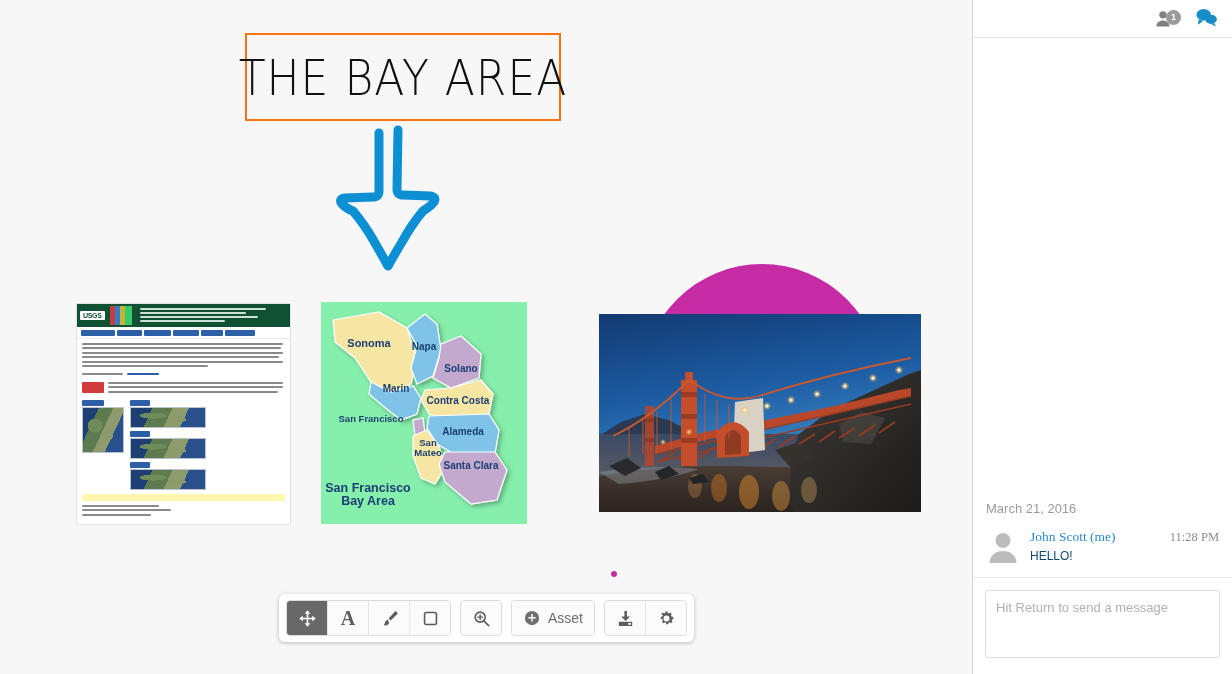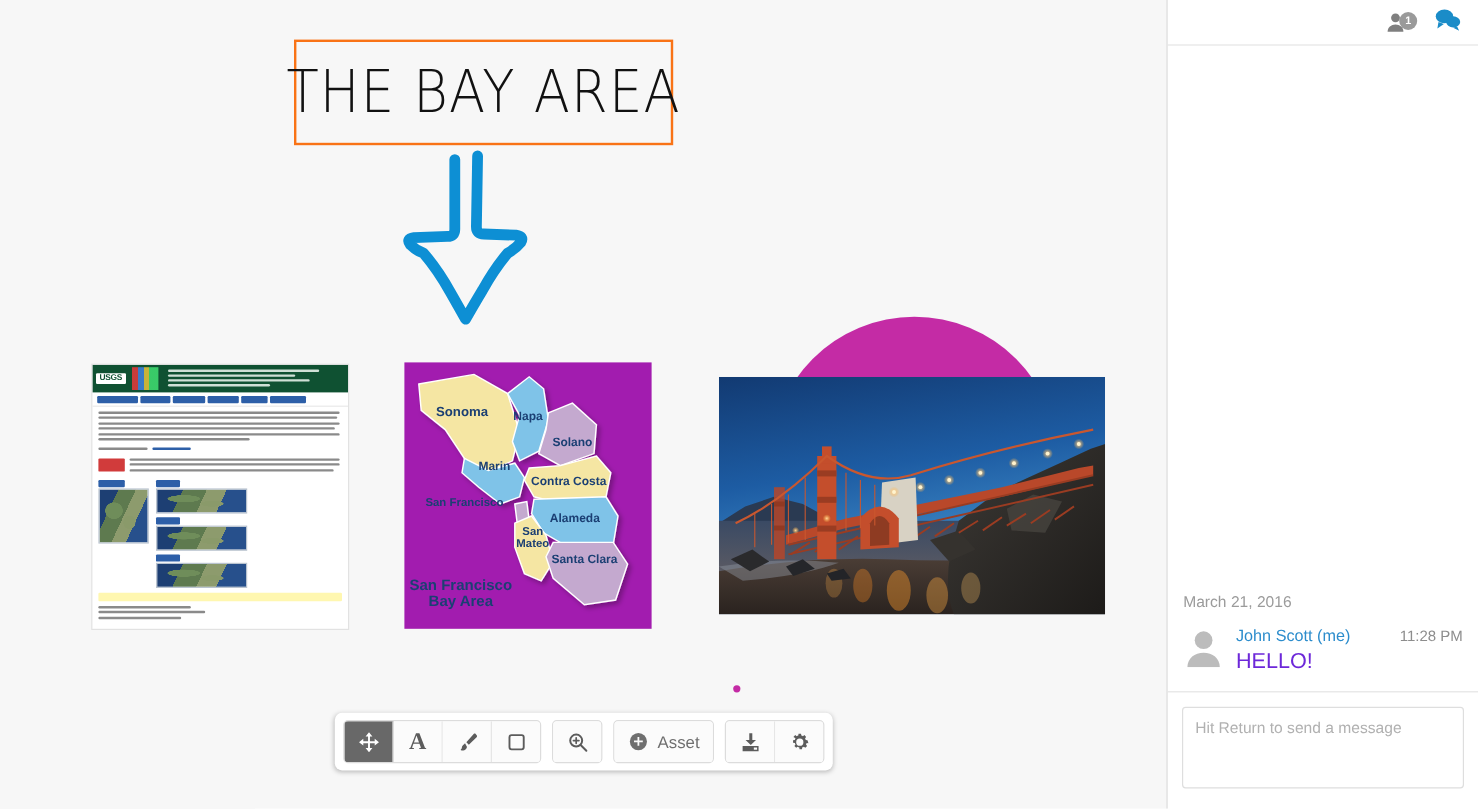--- a/index.html
+++ b/index.html
@@ -175,23 +175,23 @@
     display: block;
     height: 2px;
     background: #8a8a8a;
     margin-bottom: 2.4px;
     border-radius: 1px;
   }
 
   
   .map-card {
     position: absolute;
-    left: 337px; top: 302px;
+    left: 321px; top: 302px;
     width: 206px; height: 222px;
-    background: #a21caf;
+    background: #86efac;
   }
   .map-card svg { display: block; }
 
   
   .circle-shape {
     position: absolute;
     left: 642px; top: 264px;
     width: 240px; height: 240px;
     border-radius: 50%;
     background: #c42ba5;
@@ -312,32 +312,33 @@
     margin-bottom: 13px;
     margin-top: 20px;
   }
   .msg-row { display: flex; gap: 10px; }
   .avatar { flex: none; width: 34px; height: 34px; }
   .msg-body { flex: 1; }
   .msg-head {
     display: flex;
     align-items: baseline;
     justify-content: space-between;
+    font-family: Liberation Serif, serif;
   }
   .msg-author {
     font-size: 13.5px;
     color: #2b8ccc;
   }
   .msg-time {
     font-size: 12.5px;
     color: #8d8d8d;
   }
   .msg-text {
-    font-size: 18px;
-    color: #6d28d9;
+    font-size: 12px;
+    color: #0c4a6e;
     margin-top: 4px;
   }
   .composer {
     border-top: 1px solid #e4e4e4;
     padding: 12px;
     box-sizing: border-box;
   }
   .composer-box {
     width: 100%;
     height: 68px;

